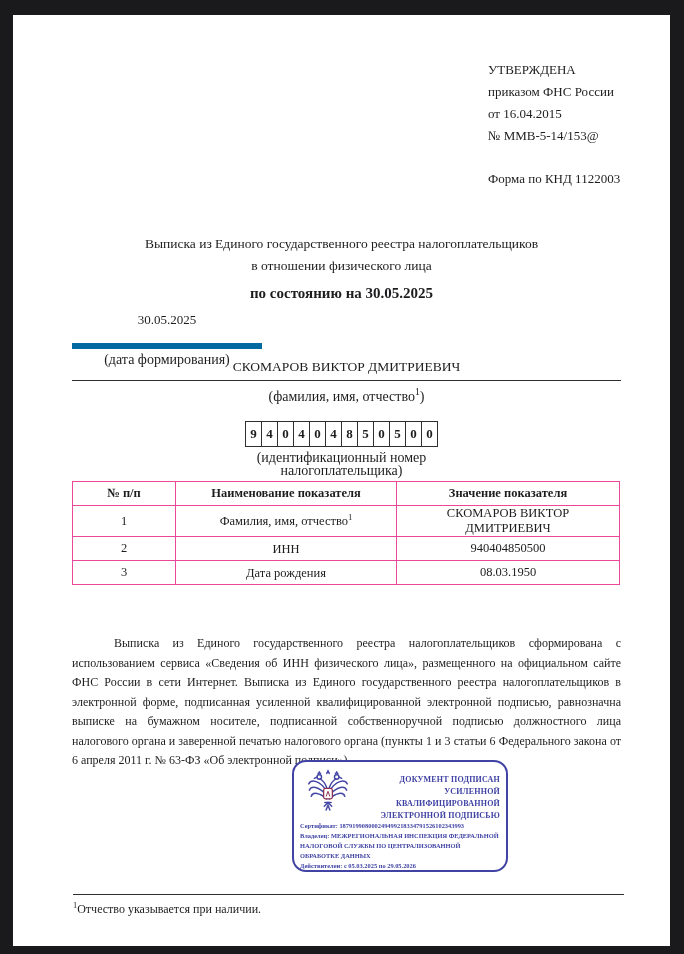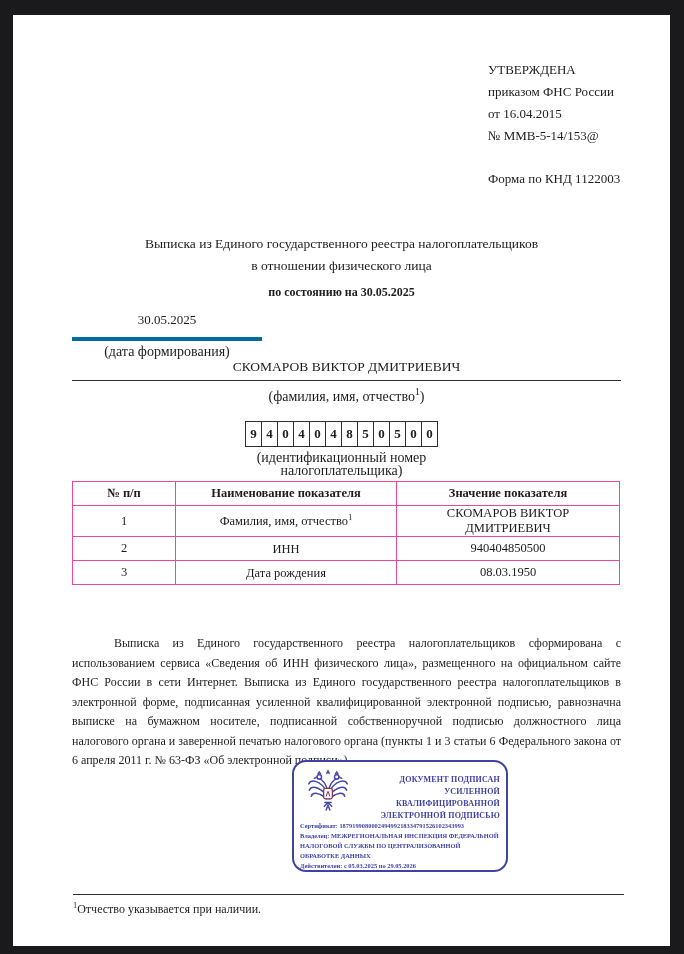--- a/index.html
+++ b/index.html
@@ -16,26 +16,26 @@
     overflow:hidden;
   }
   
   .approval { position:absolute; left:475px; top:44px; font-size:13px; line-height:22px; }
   .approval-form { margin-top:21px; }
 
   
   .doc-title { position:absolute; left:0; right:0; top:218px; text-align:center;
                font-weight:normal; font-size:13.5px; line-height:22px; }
   .doc-asof  { position:absolute; left:0; right:0; top:270px; text-align:center;
-               font-weight:bold; font-size:12px; }
+               font-weight:bold; font-size:15px; }
 
   
   .form-left  { position:absolute; left:59px;  top:297px; width:190px; text-align:center; font-size:13px; }
   .form-right { position:absolute; left:402px; top:297px; width:205px; text-align:center; font-size:13px; }
-  .u-line { padding-bottom:9px; border-bottom:4px solid #0369a1; }
+  .u-line { padding-bottom:15px; border-bottom:6px solid #0369a1; }
   .caption { font-size:14px; line-height:13px; margin-top:4px; }
 
   
   .name-sec { position:absolute; left:59px; top:344px; width:549px; text-align:center; font-size:13.5px; }
   .name-line { padding-bottom:5px; border-bottom:1px solid #2e2e2e; }
   sup { font-size:70%; }
 
   
   .inn-sec { position:absolute; left:0; right:0; top:406px; text-align:center; }
   .inn-cells { display:inline-flex; }

